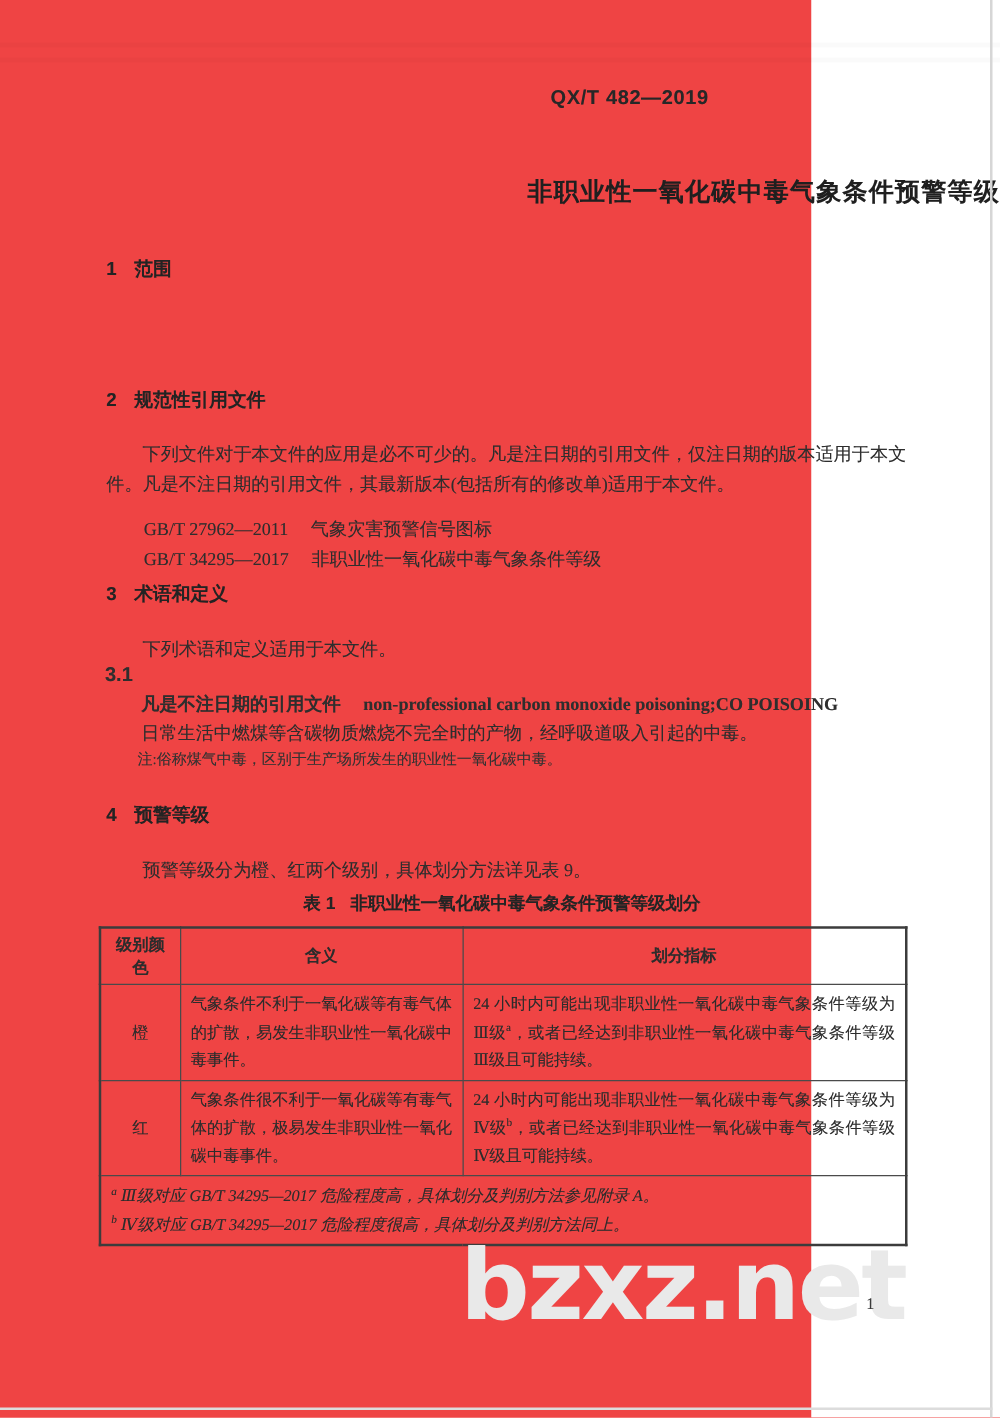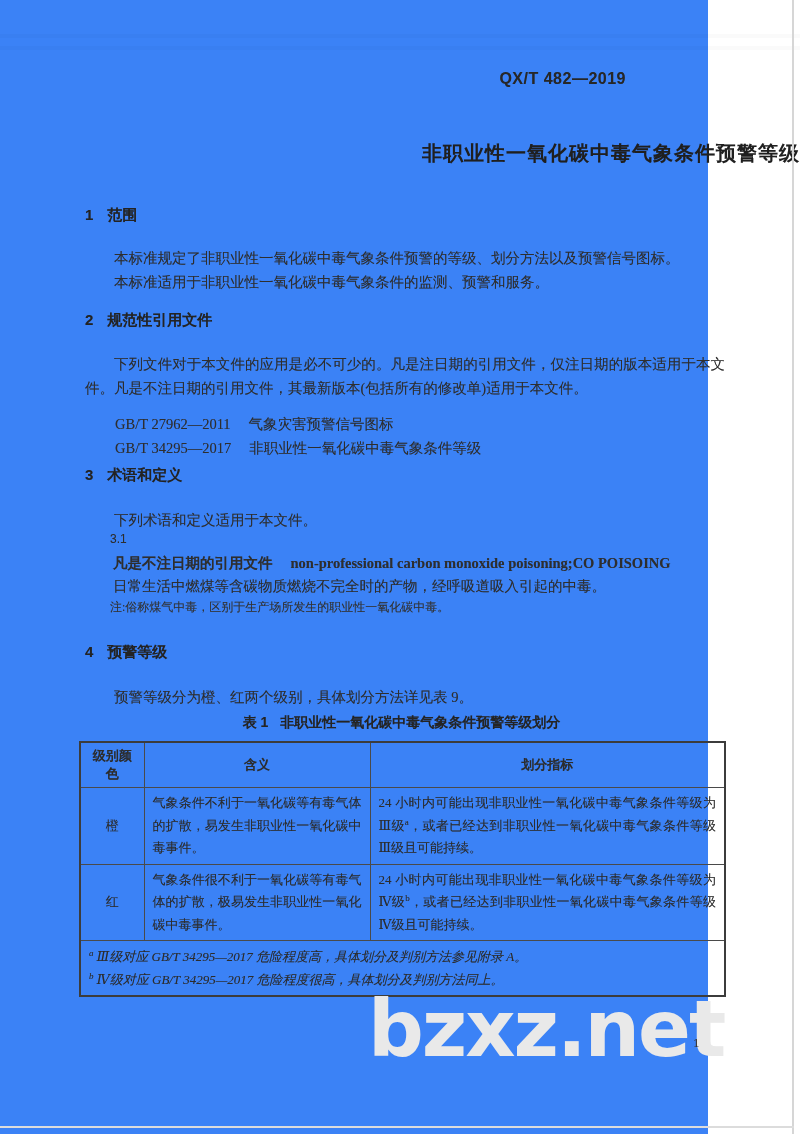--- a/index.html
+++ b/index.html
@@ -5,22 +5,22 @@
   html,body{margin:0;padding:0;}
   body{
     width:800px;height:1134px;
     background:#ffffff;
     font-family:"Liberation Serif","DejaVu Serif",serif;
     color:#2e2e2e;
     position:relative;
     overflow:hidden;
   }
   .page{
-    position:absolute;left:0;top:0;width:708px;height:1134px;
-    background:#3b82f6;
+    position:absolute;left:0;top:0;width:649px;height:1134px;
+    background:#ef4444;
     text-shadow:0 0 0.4px rgba(40,40,40,0.35);
   }
   .sans{font-family:"Liberation Sans","DejaVu Sans",sans-serif;}
   .abs{position:absolute;}
 
   .doc-number{
     top:70px;right:82px;
     font-size:16px;font-weight:bold;
     letter-spacing:0.5px;
     font-family:"Liberation Sans","DejaVu Sans",sans-serif;
@@ -45,21 +45,21 @@
     font-size:14.5px;line-height:24px;
     text-align:justify;color:#2e2e2e;
   }
   .body-block p{margin:0;text-indent:2em;}
   .p-sec1{top:246px;}
   .p-sec2{top:352px;}
   .refs{top:400px;left:115px;width:610px;font-size:14.5px;line-height:24px;margin-top:12px;}
   .ref-line{white-space:nowrap;}
   .ref-title{margin-left:18px;}
   .p-sec3{top:508px;}
-  .term-id{top:532px;left:84px;font-size:12px;font-weight:normal;margin-left:26px;}
+  .term-id{top:532px;left:84px;font-size:16px;font-weight:bold;}
   .term-line{top:554px;left:113px;width:612px;font-size:14.5px;white-space:nowrap;}
   .term-zh{font-weight:bold;font-family:"Liberation Sans","DejaVu Sans",sans-serif;}
   .term-en{font-weight:bold;margin-left:18px;}
   .def-line{top:577px;left:113px;width:612px;font-size:14.5px;}
   .note-line{top:599px;left:110px;width:615px;font-size:12px;color:#333;}
   .p-sec4{top:685px;}
 
   .tbl-caption{
     top:714px;left:79px;width:645px;
     text-align:center;font-size:14px;font-weight:bold;
@@ -115,24 +115,20 @@
 
   <div class="abs scan-band band1"></div>
   <div class="abs scan-band band2"></div>
 
   <div class="abs doc-number">QX/T 482—2019</div>
 
   <div class="abs doc-title">非职业性一氧化碳中毒气象条件预警等级</div>
 
   <div class="abs sec-heading h1 sans">
     <span class="sec-num">1</span><span>范围</span>
-  </div>
-  <div class="abs body-block p-sec1">
-    <p>本标准规定了非职业性一氧化碳中毒气象条件预警的等级、划分方法以及预警信号图标。</p>
-    <p>本标准适用于非职业性一氧化碳中毒气象条件的监测、预警和服务。</p>
   </div>
 
   <div class="abs sec-heading h2 sans">
     <span class="sec-num">2</span><span>规范性引用文件</span>
   </div>
   <div class="abs body-block p-sec2">
     <p>下列文件对于本文件的应用是必不可少的。凡是注日期的引用文件，仅注日期的版本适用于本文件。凡是不注日期的引用文件，其最新版本(包括所有的修改单)适用于本文件。</p>
   </div>
   <div class="abs refs">
     <div class="ref-line">

